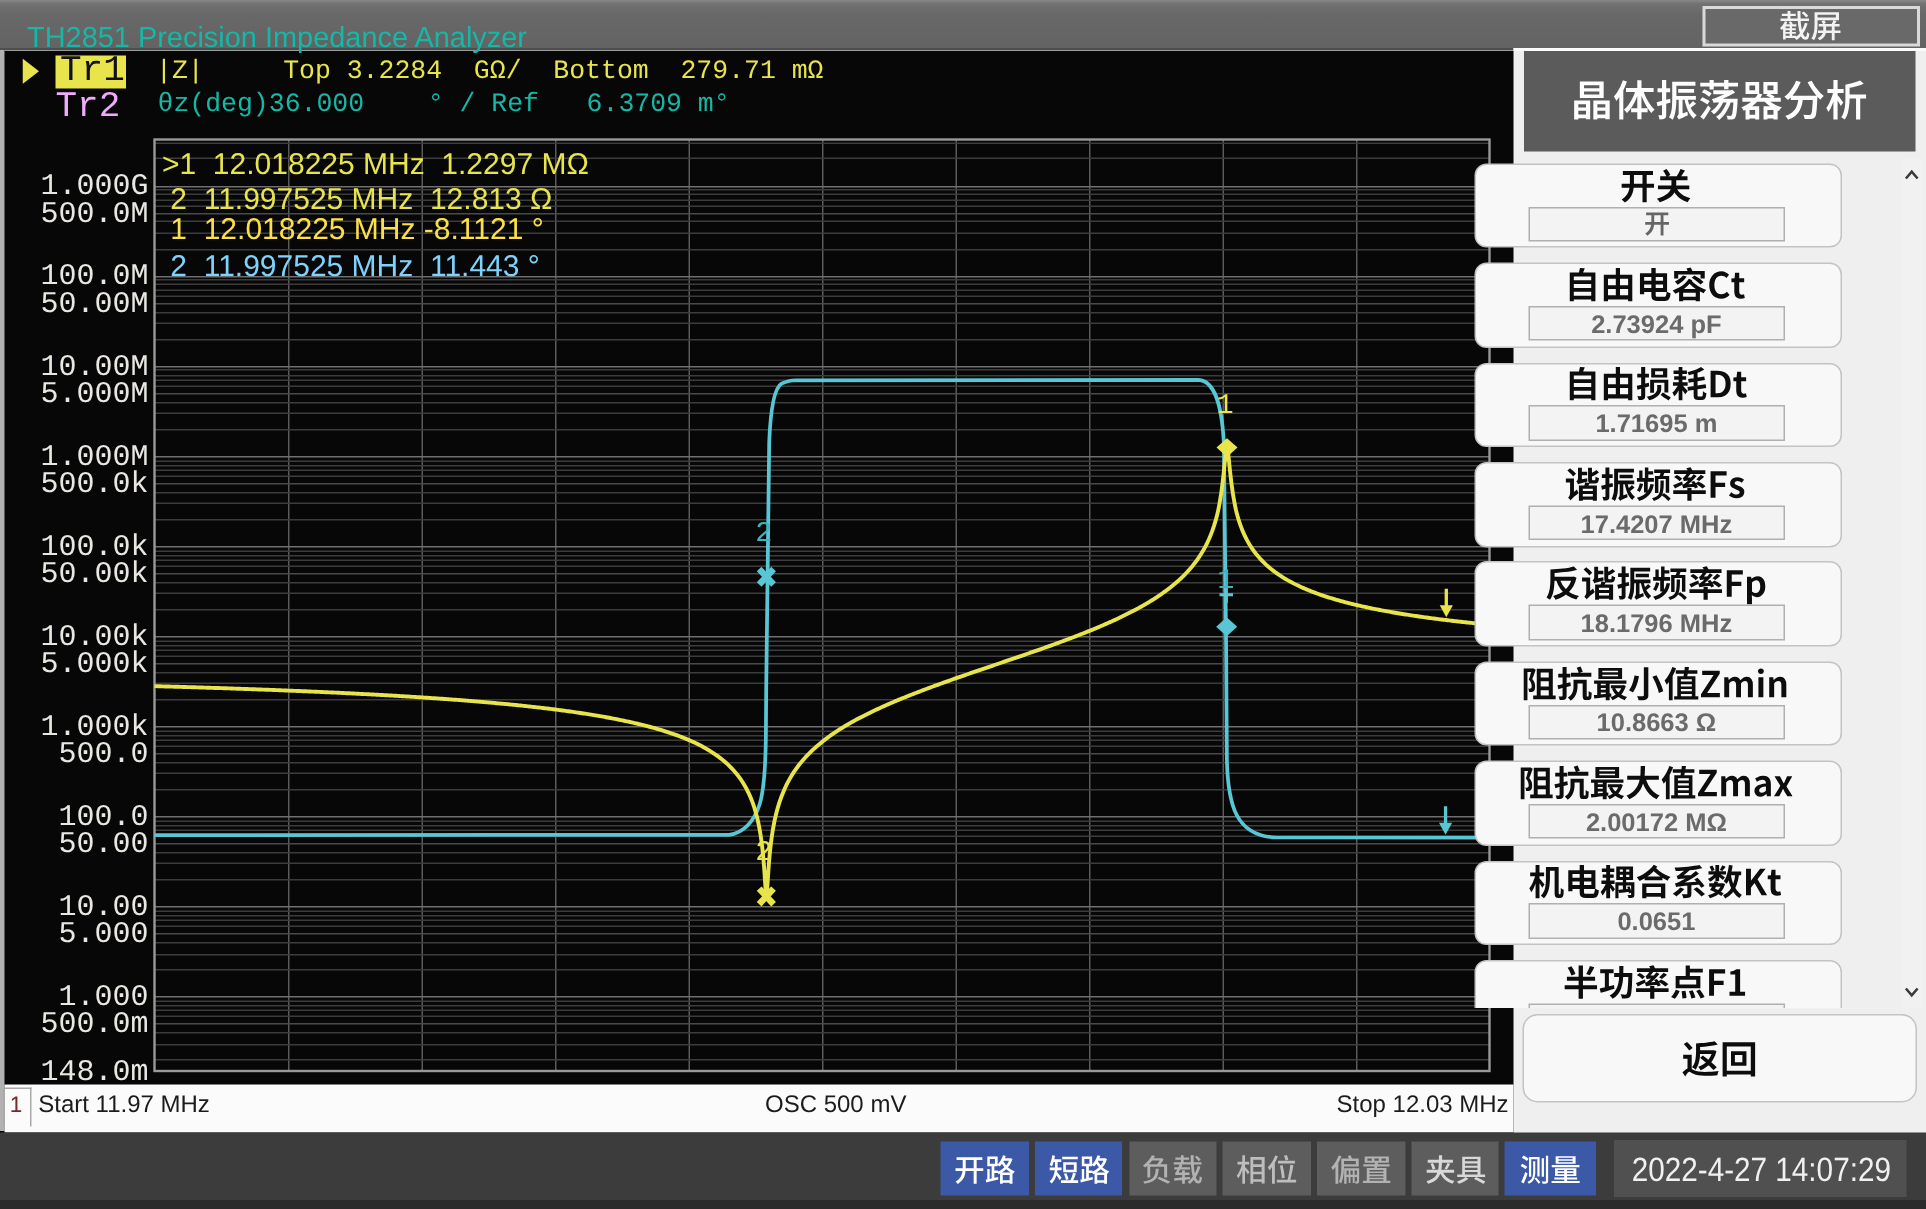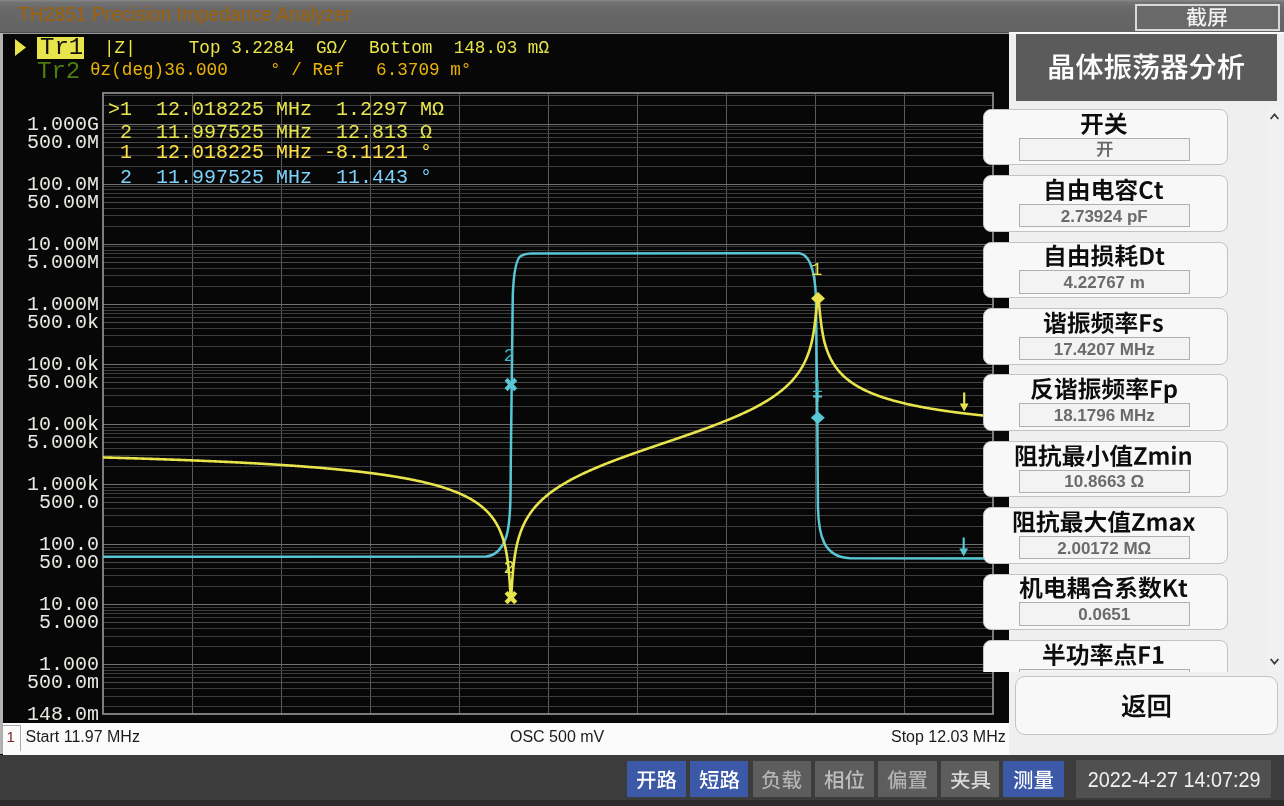--- a/index.html
+++ b/index.html
@@ -1,18 +1,18 @@
 <!DOCTYPE html>
 <html><head><meta charset="utf-8"><style>
 * {margin:0;padding:0;box-sizing:border-box}
 html,body {width:1284px;height:806px;overflow:hidden;background:#000;position:relative;
 font-family:"Liberation Sans",sans-serif}
 #titlebar {position:absolute;left:0;top:0;width:1284px;height:33px;
 background:linear-gradient(#888 0,#727272 8%,#686868 30%,#636363 100%);border-bottom:1px solid #4e4e4e}
-#titletext {position:absolute;left:18px;top:4px;font-size:19.3px;color:#a16207}
+#titletext {position:absolute;left:18px;top:15px;font-size:19.3px;color:#14b8a6}
 #shotbtn {position:absolute;left:1135px;top:4px;width:145px;height:27px;background:#696969;
 border:2px solid #d9d9d9}
 #leftedge {position:absolute;left:0;top:33px;width:2.5px;height:721px;background:#b2b2b2}
 #blackzone {position:absolute;left:2.5px;top:33px;width:1006.5px;height:690px;background:#070707;
 border-top:1px solid #9a9a9a}
 #whitestrip {position:absolute;left:2.5px;top:723px;width:1006.5px;height:31.5px;background:#fbfbfb}
 #sidebar {position:absolute;left:1009px;top:32px;width:275px;height:725px;background:#efefef;
 border-top:2px solid #fbfbfb}
 #sideheader {position:absolute;left:1015.5px;top:33.5px;width:261.5px;height:67px;background:#5b5b5b}
 .sbtn {position:absolute;left:1019px;width:244.5px;height:56.5px;background:#f8f8f8;
@@ -25,21 +25,21 @@
 #clipin {position:absolute;left:-1010px;top:-106px;width:1284px;height:806px}
 #backbtn {position:absolute;left:1015px;top:675.8px;width:262.5px;height:59px;background:#f8f8f8;
 border:1.5px solid #c3c3c3;border-radius:10px}
 #bottombar {position:absolute;left:0;top:754.5px;width:1284px;height:45.5px;background:#3c3c3c}
 #bottomedge {position:absolute;left:0;top:800px;width:1284px;height:6px;background:#2b2b2b}
 .bbtn {position:absolute;top:760.5px;width:58.5px;height:36px}
 #stamp {position:absolute;left:1075.5px;top:760px;width:195.5px;height:37.5px;background:#505050;
 color:#f0f0f0;font-size:22.5px;text-align:center;line-height:39.5px;white-space:nowrap}
 #stamp span {display:inline-block;transform:scaleX(0.88)}
 .mono {font-family:"Liberation Mono",monospace;white-space:pre;position:absolute}
-.mrow {font-family:Liberation Mono, monospace;white-space:pre;position:absolute;left:108px;
+.mrow {font-family:Liberation Sans, sans-serif;white-space:pre;position:absolute;left:108px;
 font-size:20px;line-height:22px}
 .ax {font-family:"Liberation Mono",monospace;font-size:20px;fill:#e9e7e2}
 .mk {font-family:"Liberation Mono",monospace;font-size:19px}
 #chartsvg {position:absolute;left:0;top:0}
 .wtxt {position:absolute;top:727.5px;font-size:16px;color:#1b1b1b}
 </style></head>
 <body>
 <div id="blackzone"></div>
 <div id="leftedge"></div>
 <svg id="chartsvg" width="1284" height="806" viewBox="0 0 1284 806">
@@ -194,26 +194,26 @@
     <line x1="964.2" y1="392.5" x2="964.2" y2="404.5" stroke="#e8e44c" stroke-width="2.2"></line>
     <polygon points="959.8000000000001,403.5 968.6,403.5 964.2,411.5" fill="#e8e44c"></polygon>
     <line x1="963.7" y1="537.5" x2="963.7" y2="549.5" stroke="#58c6d4" stroke-width="2.2"></line>
     <polygon points="959.3000000000001,548.5 968.1,548.5 963.7,556.5" fill="#58c6d4"></polygon>
 </svg>
 <div class="mrow" style="top:99.2px;color:#e8e44c">&gt;1&nbsp;&nbsp;12.018225&nbsp;MHz&nbsp;&nbsp;1.2297&nbsp;MΩ</div>
 <div class="mrow" style="top:121.80000000000001px;color:#e8e44c">&nbsp;2&nbsp;&nbsp;11.997525&nbsp;MHz&nbsp;&nbsp;12.813&nbsp;Ω</div>
 <div class="mrow" style="top:142px;color:#fde047">&nbsp;1&nbsp;&nbsp;12.018225&nbsp;MHz&nbsp;-8.1121&nbsp;°</div>
 <div class="mrow" style="top:167.0px;color:#7dd3fc">&nbsp;2&nbsp;&nbsp;11.997525&nbsp;MHz&nbsp;&nbsp;11.443&nbsp;°</div>
 <div class="mono" style="left:37px;top:37px;width:47px;height:22px;line-height:22px;font-size:24px;background:#e8e44c;color:#111;padding-left:3px">Tr1</div>
-<div class="mono" style="left:37px;top:60.5px;height:22px;line-height:22px;font-size:24px;color:#4d7c0f">Tr2</div>
+<div class="mono" style="left:37px;top:60.5px;height:22px;line-height:22px;font-size:24px;color:#f0abfc">Tr2</div>
 <svg style="position:absolute;left:14.5px;top:38.5px" width="12" height="18" viewBox="0 0 12 18">
 <polygon points="0,0 11,8.5 0,17" fill="#e8e44c"></polygon>
   </svg>
-<div class="mono" style="left:104px;top:37.5px;font-size:17.66px;color:#e8e44c">|Z|     Top 3.2284  GΩ/  Bottom  148.03 mΩ</div>
-<div class="mono" style="left:90px;top:60px;font-size:17.66px;color:#eab308">θz(deg)36.000    ° / Ref   6.3709 m°</div>
+<div class="mono" style="left:104px;top:37.5px;font-size:17.66px;color:#e8e44c">|Z|     Top 3.2284  GΩ/  Bottom  279.71 mΩ</div>
+<div class="mono" style="left:105px;top:60px;font-size:17.66px;color:#14b8a6">θz(deg)36.000    ° / Ref   6.3709 m°</div>
 <div id="whitestrip"></div>
 <div style="position:absolute;left:1.5px;top:724.5px;width:19px;height:26px;border:1px solid #a9a9a9;border-bottom:none"></div>
 <div class="wtxt" style="left:6.5px;top:728px;color:#7a2727;font-size:15px">1</div>
 <div class="wtxt" style="left:25.5px">Start  11.97 MHz</div>
 <div class="wtxt" style="left:510px">OSC 500 mV</div>
 <div class="wtxt" style="left:891px">Stop  12.03 MHz</div>
 <div id="titlebar"></div>
 <div id="titletext">TH2851 Precision Impedance Analyzer</div>
 <div id="shotbtn"></div>
 <svg style="position:absolute;left:1185.5px;top:4.1px;" width="42.0" height="28.4" viewBox="0 -21.0 42.0 28.4">
@@ -238,21 +238,21 @@
       <svg style="position:absolute;left:1079.2px;top:175.0px;" width="120.6" height="32.1" viewBox="0 -23.8 120.6 32.1">
         <path d="M5.3 -11.9H18.4V-9.4H5.3ZM5.3 -6.8H18.4V-4.3H5.3ZM5.3 -1.6H18.4V0.9H5.3ZM3.5 -17.1H20.6V2.0H17.8V-14.5H6.2V2.1H3.5ZM10.3 -20.2 13.5 -19.9Q13.1 -18.7 12.6 -17.6Q12.2 -16.5 11.8 -15.7L9.3 -16.1Q9.5 -16.7 9.7 -17.4Q9.9 -18.2 10.0 -18.9Q10.2 -19.6 10.3 -20.2Z M27.6 -8.7H43.7V-6.1H27.6ZM27.6 -1.9H43.7V0.8H27.6ZM26.2 -15.6H45.2V2.1H42.4V-12.9H29.0V2.1H26.2ZM34.2 -20.2H37.0V-0.5H34.2Z M51.6 -11.6H67.2V-9.2H51.6ZM57.9 -20.1H60.8V-2.6Q60.8 -1.9 60.9 -1.5Q61.0 -1.2 61.3 -1.0Q61.6 -0.9 62.3 -0.9Q62.5 -0.9 62.9 -0.9Q63.3 -0.9 63.8 -0.9Q64.3 -0.9 64.8 -0.9Q65.4 -0.9 65.8 -0.9Q66.2 -0.9 66.4 -0.9Q67.0 -0.9 67.3 -1.2Q67.7 -1.5 67.8 -2.3Q68.0 -3.1 68.1 -4.5Q68.6 -4.1 69.3 -3.8Q70.1 -3.4 70.7 -3.3Q70.6 -1.4 70.1 -0.3Q69.7 0.8 68.9 1.3Q68.1 1.8 66.7 1.8Q66.4 1.8 66.0 1.8Q65.5 1.8 64.9 1.8Q64.3 1.8 63.7 1.8Q63.1 1.8 62.7 1.8Q62.2 1.8 62.0 1.8Q60.4 1.8 59.5 1.4Q58.6 1.0 58.2 0.1Q57.9 -0.9 57.9 -2.7ZM52.0 -16.7H68.4V-4.1H52.0V-6.8H65.7V-14.1H52.0ZM50.3 -16.7H53.1V-2.7H50.3Z M79.0 -15.2 81.5 -14.4Q80.8 -13.3 79.8 -12.3Q78.8 -11.3 77.6 -10.5Q76.5 -9.6 75.4 -9.0Q75.2 -9.2 74.9 -9.6Q74.5 -10.0 74.2 -10.4Q73.8 -10.8 73.6 -11.1Q75.2 -11.8 76.6 -12.9Q78.1 -14.0 79.0 -15.2ZM84.8 -13.7 86.7 -15.2Q87.7 -14.6 88.9 -13.8Q90.0 -13.1 91.0 -12.3Q92.1 -11.5 92.7 -10.8L90.7 -9.1Q90.1 -9.7 89.1 -10.5Q88.2 -11.4 87.0 -12.2Q85.9 -13.0 84.8 -13.7ZM76.4 -6.1H90.3V2.1H87.5V-3.7H79.1V2.1H76.4ZM77.9 -1.0H88.8V1.4H77.9ZM73.1 -18.2H93.5V-13.2H90.7V-15.8H75.8V-13.2H73.1ZM81.3 -19.8 84.1 -20.4Q84.5 -19.8 84.9 -18.9Q85.3 -18.1 85.4 -17.5L82.4 -16.8Q82.3 -17.4 82.0 -18.3Q81.7 -19.1 81.3 -19.8ZM82.9 -13.0 85.2 -12.0Q83.9 -10.0 82.1 -8.3Q80.4 -6.6 78.3 -5.2Q76.1 -3.9 73.8 -3.0Q73.5 -3.5 73.0 -4.1Q72.6 -4.7 72.1 -5.2Q74.3 -5.9 76.4 -7.1Q78.4 -8.2 80.1 -9.7Q81.8 -11.2 82.9 -13.0ZM84.2 -12.1Q86.3 -9.7 88.9 -8.2Q91.4 -6.7 94.5 -5.5Q94.0 -5.1 93.5 -4.5Q93.0 -3.9 92.8 -3.3Q90.7 -4.2 88.8 -5.3Q87.0 -6.4 85.3 -7.8Q83.6 -9.2 82.0 -11.1Z M104.5 0.3Q102.8 0.3 101.4 -0.3Q99.9 -0.8 98.8 -2.0Q97.7 -3.2 97.1 -4.9Q96.5 -6.6 96.5 -8.7Q96.5 -10.9 97.1 -12.6Q97.8 -14.3 98.9 -15.5Q100.0 -16.7 101.5 -17.3Q103.0 -17.9 104.6 -17.9Q106.3 -17.9 107.6 -17.2Q108.9 -16.6 109.7 -15.7L108.0 -13.5Q107.3 -14.2 106.5 -14.6Q105.7 -15.0 104.7 -15.0Q103.3 -15.0 102.2 -14.3Q101.1 -13.6 100.5 -12.2Q99.9 -10.8 99.9 -8.8Q99.9 -6.9 100.5 -5.5Q101.1 -4.1 102.1 -3.3Q103.2 -2.6 104.6 -2.6Q105.8 -2.6 106.7 -3.1Q107.6 -3.6 108.3 -4.3L110.1 -2.2Q109.0 -1.0 107.6 -0.3Q106.2 0.3 104.5 0.3Z M117.5 0.3Q115.9 0.3 115.0 -0.3Q114.0 -0.9 113.6 -2.0Q113.2 -3.1 113.2 -4.6V-10.7H111.3V-13.1L113.4 -13.3L113.7 -16.9H116.5V-13.3H119.8V-10.7H116.5V-4.6Q116.5 -3.4 116.9 -2.9Q117.4 -2.3 118.3 -2.3Q118.7 -2.3 119.0 -2.4Q119.4 -2.5 119.7 -2.6L120.2 -0.2Q119.7 0.0 119.0 0.2Q118.3 0.3 117.5 0.3Z" fill="#0d0d0d"></path>
       </svg>
       <div class="vbox" style="top:204.0px"></div>
       <div class="vtxt" style="top:206.7px">2.73924 pF</div>
       <div class="sbtn" style="top:241.6px"></div>
       <svg style="position:absolute;left:1078.5px;top:241.4px;" width="122.0" height="32.1" viewBox="0 -23.8 122.0 32.1">
         <path d="M5.3 -11.9H18.4V-9.4H5.3ZM5.3 -6.8H18.4V-4.3H5.3ZM5.3 -1.6H18.4V0.9H5.3ZM3.5 -17.1H20.6V2.0H17.8V-14.5H6.2V2.1H3.5ZM10.3 -20.2 13.5 -19.9Q13.1 -18.7 12.6 -17.6Q12.2 -16.5 11.8 -15.7L9.3 -16.1Q9.5 -16.7 9.7 -17.4Q9.9 -18.2 10.0 -18.9Q10.2 -19.6 10.3 -20.2Z M27.6 -8.7H43.7V-6.1H27.6ZM27.6 -1.9H43.7V0.8H27.6ZM26.2 -15.6H45.2V2.1H42.4V-12.9H29.0V2.1H26.2ZM34.2 -20.2H37.0V-0.5H34.2Z M48.2 -7.6Q49.2 -7.8 50.5 -8.1Q51.8 -8.5 53.3 -8.9Q54.7 -9.3 56.2 -9.7L56.5 -7.3Q54.5 -6.6 52.4 -6.0Q50.3 -5.4 48.6 -4.9ZM48.5 -15.6H56.3V-13.1H48.5ZM51.1 -20.2H53.8V-1.2Q53.8 -0.1 53.6 0.5Q53.4 1.1 52.8 1.4Q52.2 1.7 51.4 1.8Q50.6 1.9 49.3 1.9Q49.3 1.4 49.1 0.6Q48.8 -0.2 48.6 -0.8Q49.2 -0.8 49.9 -0.7Q50.5 -0.7 50.7 -0.7Q50.9 -0.7 51.0 -0.8Q51.1 -0.9 51.1 -1.2ZM60.4 -17.3V-15.0H65.7V-17.3ZM57.8 -19.3H68.5V-13.1H57.8ZM61.8 -8.2H64.5V-5.7Q64.5 -4.8 64.2 -3.7Q63.9 -2.7 63.0 -1.6Q62.2 -0.6 60.6 0.3Q59.0 1.3 56.5 2.0Q56.2 1.5 55.7 0.8Q55.3 0.2 54.8 -0.3Q57.2 -0.8 58.6 -1.5Q60.0 -2.2 60.7 -3.0Q61.4 -3.7 61.6 -4.4Q61.8 -5.2 61.8 -5.8ZM64.0 -1.4 65.6 -3.2Q66.4 -2.7 67.4 -2.0Q68.4 -1.4 69.3 -0.8Q70.3 -0.2 70.9 0.3L69.2 2.2Q68.6 1.7 67.7 1.1Q66.8 0.5 65.8 -0.2Q64.8 -0.9 64.0 -1.4ZM57.1 -11.7H69.2V-3.1H66.6V-9.6H59.7V-3.0H57.1Z M72.7 -17.8H81.6V-15.5H72.7ZM82.4 -12.1 93.2 -13.8 93.6 -11.4 82.8 -9.7ZM82.0 -6.8 94.1 -8.6 94.5 -6.2 82.3 -4.3ZM91.0 -20.2 93.2 -18.4Q91.8 -17.5 90.1 -16.8Q88.3 -16.1 86.5 -15.6Q84.6 -15.0 82.9 -14.6Q82.8 -15.0 82.5 -15.6Q82.2 -16.2 82.0 -16.6Q83.6 -17.0 85.3 -17.6Q87.0 -18.2 88.5 -18.8Q89.9 -19.5 91.0 -20.2ZM86.1 -16.4H88.7V-1.8Q88.7 -1.0 88.8 -0.7Q89.0 -0.5 89.5 -0.5Q89.6 -0.5 89.9 -0.5Q90.1 -0.5 90.5 -0.5Q90.8 -0.5 91.1 -0.5Q91.3 -0.5 91.5 -0.5Q91.8 -0.5 92.0 -0.8Q92.1 -1.1 92.2 -1.8Q92.3 -2.5 92.3 -3.9Q92.8 -3.5 93.4 -3.2Q94.1 -2.9 94.6 -2.8Q94.5 -1.1 94.2 -0.1Q93.9 0.9 93.3 1.3Q92.7 1.8 91.7 1.8Q91.5 1.8 91.1 1.8Q90.8 1.8 90.4 1.8Q89.9 1.8 89.6 1.8Q89.2 1.8 89.1 1.8Q87.9 1.8 87.2 1.5Q86.6 1.1 86.3 0.4Q86.1 -0.4 86.1 -1.8ZM72.3 -9.9H82.1V-7.6H72.3ZM73.1 -13.9H81.1V-11.6H73.1ZM76.1 -20.2H78.6V2.1H76.1ZM76.2 -9.0 77.9 -8.2Q77.4 -6.9 76.6 -5.4Q75.9 -4.0 75.0 -2.7Q74.1 -1.4 73.1 -0.6Q73.0 -1.1 72.6 -1.8Q72.2 -2.6 71.9 -3.1Q72.8 -3.8 73.6 -4.8Q74.4 -5.8 75.1 -6.9Q75.8 -8.0 76.2 -9.0ZM78.4 -8.2Q78.7 -8.0 79.2 -7.4Q79.7 -6.8 80.3 -6.1Q80.9 -5.5 81.4 -4.9Q81.9 -4.3 82.2 -4.1L80.5 -2.0Q80.2 -2.5 79.7 -3.2Q79.3 -3.8 78.7 -4.5Q78.2 -5.3 77.7 -5.9Q77.2 -6.5 76.9 -7.0Z M97.4 0.0V-17.6H102.2Q104.9 -17.6 106.8 -16.6Q108.7 -15.7 109.8 -13.8Q110.8 -11.8 110.8 -8.9Q110.8 -5.9 109.8 -4.0Q108.7 -2.0 106.9 -1.0Q105.0 0.0 102.3 0.0ZM100.7 -2.7H101.9Q103.7 -2.7 104.9 -3.3Q106.1 -4.0 106.7 -5.4Q107.4 -6.7 107.4 -8.9Q107.4 -11.0 106.7 -12.4Q106.1 -13.7 104.9 -14.3Q103.7 -14.9 101.9 -14.9H100.7Z M118.8 0.3Q117.2 0.3 116.3 -0.3Q115.3 -0.9 114.9 -2.0Q114.5 -3.1 114.5 -4.6V-10.7H112.6V-13.1L114.7 -13.3L115.1 -16.9H117.8V-13.3H121.1V-10.7H117.8V-4.6Q117.8 -3.4 118.3 -2.9Q118.7 -2.3 119.6 -2.3Q120.0 -2.3 120.4 -2.4Q120.7 -2.5 121.0 -2.6L121.5 -0.2Q121.0 0.0 120.3 0.2Q119.6 0.3 118.8 0.3Z" fill="#0d0d0d"></path>
       </svg>
       <div class="vbox" style="top:270.4px"></div>
-      <div class="vtxt" style="top:273.1px">4.22767 m</div>
+      <div class="vtxt" style="top:273.1px">1.71695 m</div>
       <div class="sbtn" style="top:308.0px"></div>
       <svg style="position:absolute;left:1079.2px;top:307.8px;" width="120.7" height="32.1" viewBox="0 -23.8 120.7 32.1">
         <path d="M10.7 -17.3H15.1V-15.0H10.7ZM15.7 -19.9H18.3V-12.5Q18.3 -12.0 18.4 -11.9Q18.5 -11.7 18.8 -11.7Q18.9 -11.7 19.1 -11.7Q19.2 -11.7 19.4 -11.7Q19.7 -11.7 19.8 -11.7Q20.0 -11.7 20.1 -11.7Q20.4 -11.7 20.5 -11.9Q20.6 -12.1 20.6 -12.6Q20.7 -13.1 20.7 -14.1Q21.1 -13.8 21.8 -13.5Q22.4 -13.2 23.0 -13.1Q22.9 -11.7 22.6 -10.9Q22.3 -10.1 21.8 -9.8Q21.2 -9.5 20.4 -9.5Q20.2 -9.5 20.0 -9.5Q19.7 -9.5 19.4 -9.5Q19.0 -9.5 18.8 -9.5Q18.5 -9.5 18.3 -9.5Q17.2 -9.5 16.7 -9.7Q16.1 -10.0 15.9 -10.7Q15.7 -11.4 15.7 -12.5ZM21.3 -18.5 23.0 -16.8Q22.2 -16.2 21.3 -15.7Q20.4 -15.2 19.5 -14.7Q18.6 -14.3 17.9 -13.9L16.4 -15.5Q17.2 -15.9 18.1 -16.4Q19.0 -16.9 19.8 -17.4Q20.7 -18.0 21.3 -18.5ZM13.8 -10.3 16.8 -9.7Q16.3 -8.8 15.8 -7.9Q15.3 -7.1 14.9 -6.5L12.8 -7.1Q13.1 -7.8 13.4 -8.7Q13.7 -9.6 13.8 -10.3ZM9.6 -8.1H21.6V2.0H18.9V-6.0H12.2V2.1H9.6ZM10.8 -4.4H20.6V-2.4H10.8ZM10.8 -0.8H20.6V1.3H10.8ZM9.0 -8.9 8.8 -11.1 9.8 -11.9 15.1 -13.0Q15.1 -12.5 15.2 -11.8Q15.3 -11.2 15.3 -10.8Q13.5 -10.3 12.3 -10.0Q11.1 -9.7 10.5 -9.5Q9.8 -9.3 9.5 -9.2Q9.2 -9.0 9.0 -8.9ZM1.9 -18.1 3.7 -19.7Q4.4 -19.1 5.1 -18.5Q5.9 -17.8 6.6 -17.1Q7.2 -16.5 7.7 -15.9L5.7 -14.1Q5.3 -14.7 4.7 -15.4Q4.0 -16.1 3.3 -16.8Q2.6 -17.5 1.9 -18.1ZM3.9 1.8 3.2 -0.8 3.7 -1.7 8.3 -5.5Q8.4 -5.2 8.6 -4.7Q8.8 -4.3 9.0 -3.8Q9.2 -3.4 9.4 -3.2Q7.8 -1.8 6.7 -0.9Q5.7 -0.0 5.2 0.5Q4.6 1.0 4.3 1.3Q4.0 1.6 3.9 1.8ZM0.9 -12.8H5.2V-10.2H0.9ZM9.0 -8.9Q8.9 -9.2 8.7 -9.6Q8.5 -10.0 8.3 -10.4Q8.0 -10.8 7.8 -11.0Q8.2 -11.2 8.6 -11.7Q9.0 -12.2 9.0 -13.0V-20.0H11.6V-11.3Q11.6 -11.3 11.4 -11.1Q11.1 -11.0 10.7 -10.7Q10.3 -10.4 9.9 -10.1Q9.5 -9.8 9.2 -9.5Q9.0 -9.2 9.0 -8.9ZM3.9 1.8Q3.7 1.5 3.5 1.1Q3.2 0.8 2.9 0.5Q2.6 0.1 2.4 -0.0Q2.8 -0.4 3.2 -1.1Q3.7 -1.9 3.7 -2.9V-12.8H6.3V-1.5Q6.3 -1.5 6.1 -1.2Q5.8 -1.0 5.5 -0.6Q5.1 -0.2 4.7 0.2Q4.4 0.6 4.1 1.0Q3.9 1.5 3.9 1.8Z M34.6 -19.3H46.3V-16.8H34.6ZM35.3 -11.4H46.5V-9.0H35.3ZM36.7 -15.3H45.5V-13.0H36.7ZM33.1 -19.3H35.7V-9.2Q35.7 -7.8 35.6 -6.3Q35.6 -4.8 35.4 -3.2Q35.1 -1.7 34.7 -0.3Q34.3 1.1 33.6 2.2Q33.4 2.0 33.0 1.7Q32.5 1.4 32.1 1.2Q31.7 0.9 31.4 0.8Q32.0 -0.2 32.3 -1.5Q32.7 -2.7 32.9 -4.0Q33.0 -5.3 33.1 -6.6Q33.1 -8.0 33.1 -9.2ZM41.9 -10.0Q42.3 -8.0 43.0 -6.2Q43.7 -4.4 44.7 -2.9Q45.7 -1.4 47.0 -0.5Q46.7 -0.3 46.4 0.1Q46.0 0.4 45.7 0.8Q45.4 1.2 45.2 1.6Q43.8 0.4 42.8 -1.3Q41.8 -3.0 41.2 -5.1Q40.5 -7.3 40.0 -9.6ZM44.9 -8.4 46.7 -6.8Q45.8 -6.0 44.9 -5.3Q44.0 -4.6 43.2 -4.1L41.9 -5.5Q42.3 -5.9 42.9 -6.4Q43.5 -6.9 44.0 -7.4Q44.6 -8.0 44.9 -8.4ZM37.1 2.1 36.7 -0.1 37.6 -1.0 41.8 -2.5Q41.8 -2.0 41.9 -1.3Q42.0 -0.7 42.1 -0.3Q40.6 0.3 39.7 0.7Q38.8 1.1 38.3 1.4Q37.8 1.6 37.5 1.8Q37.2 2.0 37.1 2.1ZM37.1 2.1Q37.0 1.9 36.7 1.5Q36.5 1.2 36.2 0.8Q36.0 0.5 35.8 0.3Q36.1 0.0 36.5 -0.6Q36.8 -1.2 36.8 -2.1V-9.7H39.2V-0.6Q39.2 -0.6 38.9 -0.3Q38.6 -0.0 38.2 0.4Q37.7 0.9 37.4 1.3Q37.1 1.8 37.1 2.1ZM24.4 -7.9Q25.9 -8.2 27.9 -8.8Q30.0 -9.3 32.0 -9.8L32.4 -7.4Q30.5 -6.9 28.5 -6.3Q26.6 -5.8 25.0 -5.3ZM24.9 -15.6H32.1V-13.1H24.9ZM27.3 -20.2H29.9V-0.9Q29.9 0.0 29.8 0.6Q29.6 1.1 29.0 1.4Q28.5 1.7 27.8 1.8Q27.0 1.9 26.0 1.9Q25.9 1.4 25.7 0.7Q25.5 -0.0 25.3 -0.6Q25.8 -0.5 26.3 -0.5Q26.8 -0.5 27.0 -0.5Q27.2 -0.5 27.3 -0.6Q27.3 -0.7 27.3 -0.9Z M59.8 -18.8H70.4V-16.5H59.8ZM64.3 -17.4 66.7 -16.8Q66.3 -15.8 66.0 -14.9Q65.6 -14.0 65.3 -13.3L63.1 -13.8Q63.4 -14.6 63.8 -15.6Q64.1 -16.6 64.3 -17.4ZM60.3 -14.4H69.8V-3.3H67.5V-12.4H62.6V-3.2H60.3ZM64.0 -11.4H66.2Q66.2 -8.8 66.1 -6.9Q65.9 -4.9 65.6 -3.4Q65.3 -1.9 64.6 -0.9Q63.8 0.2 62.6 0.9Q61.4 1.7 59.5 2.2Q59.4 1.8 59.0 1.2Q58.6 0.6 58.3 0.3Q60.0 -0.1 61.0 -0.7Q62.1 -1.3 62.7 -2.2Q63.3 -3.1 63.6 -4.3Q63.8 -5.6 63.9 -7.3Q64.0 -9.1 64.0 -11.4ZM64.8 -1.7 66.3 -3.2Q67.0 -2.6 67.9 -2.0Q68.7 -1.3 69.5 -0.7Q70.3 -0.0 70.8 0.5L69.3 2.2Q68.8 1.6 68.0 1.0Q67.3 0.3 66.4 -0.4Q65.6 -1.1 64.8 -1.7ZM54.6 -17.6H59.1V-15.4H54.6ZM48.3 -13.1H59.6V-10.7H48.3ZM53.6 -20.2H55.9V-11.7H53.6ZM49.8 -18.1H52.0V-11.7H49.8ZM57.3 -9.2 59.6 -8.8Q59.0 -5.8 57.8 -3.7Q56.5 -1.6 54.5 -0.2Q52.6 1.2 49.7 2.2Q49.5 1.7 49.1 1.1Q48.7 0.5 48.3 0.1Q50.9 -0.6 52.7 -1.8Q54.5 -3.0 55.6 -4.8Q56.8 -6.7 57.3 -9.2ZM50.2 -9.6 52.4 -9.1Q52.1 -7.6 51.4 -6.1Q50.8 -4.7 50.1 -3.7Q49.9 -3.9 49.6 -4.1Q49.2 -4.4 48.8 -4.6Q48.5 -4.8 48.2 -4.9Q48.9 -5.8 49.4 -7.0Q49.9 -8.3 50.2 -9.6ZM53.0 -11.3H55.5V-3.5H53.0Z M81.9 -6.5H84.7V2.1H81.9ZM72.5 -4.9H94.2V-2.4H72.5ZM73.1 -18.3H93.9V-15.8H73.1ZM90.9 -15.3 93.1 -14.0Q92.3 -13.2 91.4 -12.4Q90.5 -11.6 89.8 -11.1L87.8 -12.3Q88.3 -12.7 88.8 -13.2Q89.4 -13.7 90.0 -14.3Q90.5 -14.8 90.9 -15.3ZM84.5 -10.4 86.4 -11.2Q87.0 -10.5 87.5 -9.7Q88.0 -9.0 88.4 -8.2Q88.8 -7.5 89.0 -6.9L86.9 -6.1Q86.7 -6.7 86.3 -7.4Q85.9 -8.2 85.5 -9.0Q85.0 -9.8 84.5 -10.4ZM72.4 -8.4Q73.5 -8.8 75.1 -9.5Q76.7 -10.1 78.4 -10.8L78.9 -8.8Q77.6 -8.1 76.2 -7.5Q74.9 -6.8 73.7 -6.2ZM73.1 -13.8 74.9 -15.2Q75.5 -14.9 76.2 -14.4Q76.9 -14.0 77.5 -13.5Q78.1 -13.0 78.5 -12.6L76.6 -11.0Q76.3 -11.4 75.7 -11.9Q75.1 -12.4 74.4 -12.9Q73.7 -13.4 73.1 -13.8ZM87.3 -9.4 89.2 -10.8Q90.0 -10.4 90.9 -9.9Q91.8 -9.3 92.6 -8.8Q93.4 -8.2 94.0 -7.7L92.0 -6.1Q91.5 -6.6 90.7 -7.2Q89.9 -7.7 89.0 -8.3Q88.1 -8.9 87.3 -9.4ZM79.6 -11.1Q79.5 -11.3 79.4 -11.7Q79.3 -12.1 79.1 -12.5Q79.0 -12.9 78.8 -13.2Q79.1 -13.3 79.4 -13.5Q79.7 -13.7 79.9 -14.0Q80.1 -14.2 80.6 -14.8Q81.0 -15.3 81.4 -16.0Q81.9 -16.8 82.3 -17.6L84.5 -16.7Q83.8 -15.5 82.8 -14.3Q81.8 -13.1 80.9 -12.3V-12.2Q80.9 -12.2 80.7 -12.1Q80.5 -12.0 80.2 -11.8Q80.0 -11.6 79.8 -11.4Q79.6 -11.2 79.6 -11.1ZM79.6 -11.1 79.6 -12.8 80.7 -13.5 85.1 -13.7Q85.0 -13.2 84.9 -12.6Q84.8 -12.0 84.7 -11.6Q83.3 -11.5 82.3 -11.5Q81.4 -11.4 80.9 -11.3Q80.3 -11.3 80.0 -11.2Q79.8 -11.1 79.6 -11.1ZM79.1 -6.3Q79.1 -6.5 78.9 -6.9Q78.8 -7.3 78.7 -7.8Q78.5 -8.2 78.4 -8.5Q78.9 -8.6 79.3 -8.9Q79.8 -9.2 80.4 -9.7Q80.8 -10.0 81.4 -10.5Q82.1 -11.1 82.9 -11.9Q83.7 -12.7 84.5 -13.7Q85.3 -14.6 86.1 -15.6L88.1 -14.4Q86.4 -12.4 84.5 -10.6Q82.5 -8.8 80.5 -7.4V-7.4Q80.5 -7.4 80.3 -7.3Q80.1 -7.2 79.8 -7.0Q79.6 -6.8 79.3 -6.7Q79.1 -6.5 79.1 -6.3ZM79.1 -6.3 79.1 -8.1 80.2 -8.8 87.4 -9.3Q87.3 -8.9 87.3 -8.3Q87.2 -7.7 87.2 -7.3Q84.8 -7.1 83.3 -7.0Q81.8 -6.8 81.0 -6.7Q80.1 -6.6 79.7 -6.5Q79.4 -6.4 79.1 -6.3ZM81.2 -19.7 84.0 -20.3Q84.4 -19.8 84.8 -19.0Q85.3 -18.3 85.5 -17.8L82.7 -17.0Q82.5 -17.5 82.1 -18.3Q81.6 -19.1 81.2 -19.7Z M97.4 0.0V-17.6H108.1V-14.8H100.7V-10.0H107.1V-7.2H100.7V0.0Z M114.7 0.3Q113.3 0.3 112.0 -0.2Q110.6 -0.7 109.6 -1.5L111.2 -3.6Q112.0 -2.9 112.9 -2.5Q113.8 -2.1 114.8 -2.1Q115.8 -2.1 116.3 -2.6Q116.8 -3.0 116.8 -3.7Q116.8 -4.2 116.4 -4.5Q116.0 -4.9 115.3 -5.2Q114.7 -5.4 114.0 -5.7Q113.1 -6.1 112.3 -6.5Q111.5 -7.0 110.9 -7.7Q110.4 -8.5 110.4 -9.6Q110.4 -10.8 111.0 -11.7Q111.6 -12.6 112.7 -13.1Q113.8 -13.6 115.3 -13.6Q116.7 -13.6 117.8 -13.1Q118.9 -12.6 119.7 -12.0L118.2 -10.0Q117.5 -10.5 116.8 -10.8Q116.1 -11.1 115.4 -11.1Q114.4 -11.1 113.9 -10.7Q113.5 -10.3 113.5 -9.7Q113.5 -9.2 113.9 -8.9Q114.2 -8.6 114.8 -8.4Q115.5 -8.1 116.2 -7.8Q116.8 -7.6 117.5 -7.3Q118.2 -7.0 118.7 -6.5Q119.2 -6.0 119.6 -5.4Q119.9 -4.8 119.9 -3.8Q119.9 -2.7 119.3 -1.7Q118.7 -0.8 117.5 -0.2Q116.4 0.3 114.7 0.3Z" fill="#0d0d0d"></path>
       </svg>
       <div class="vbox" style="top:336.8px"></div>
       <div class="vtxt" style="top:339.5px">17.4207 MHz</div>
       <div class="sbtn" style="top:374.4px"></div>
       <svg style="position:absolute;left:1065.5px;top:374.2px;" width="148.1" height="32.1" viewBox="0 -23.8 148.1 32.1">
         <path d="M5.4 -13.3H18.8V-10.6H5.4ZM3.6 -18.2H6.4V-11.8Q6.4 -10.3 6.2 -8.5Q6.1 -6.6 5.8 -4.7Q5.5 -2.8 4.9 -1.1Q4.3 0.7 3.3 2.1Q3.1 1.9 2.7 1.6Q2.2 1.3 1.8 1.0Q1.3 0.7 1.0 0.5Q1.9 -0.8 2.4 -2.3Q2.9 -3.9 3.2 -5.6Q3.4 -7.2 3.5 -8.8Q3.6 -10.4 3.6 -11.8ZM18.1 -13.3H18.7L19.2 -13.4L21.0 -12.6Q20.3 -9.5 19.0 -7.2Q17.6 -4.8 15.8 -3.0Q14.0 -1.3 11.7 -0.0Q9.5 1.2 6.9 2.0Q6.7 1.6 6.5 1.1Q6.2 0.7 5.9 0.2Q5.6 -0.2 5.4 -0.5Q7.7 -1.1 9.8 -2.1Q11.8 -3.2 13.5 -4.7Q15.2 -6.2 16.4 -8.3Q17.5 -10.3 18.1 -12.8ZM9.8 -11.7Q11.3 -7.4 14.4 -4.5Q17.5 -1.6 22.7 -0.5Q22.4 -0.3 22.0 0.2Q21.7 0.6 21.4 1.0Q21.1 1.5 20.9 1.9Q17.4 0.9 14.8 -0.8Q12.1 -2.6 10.3 -5.1Q8.6 -7.7 7.4 -11.0ZM19.2 -20.1 21.4 -17.9Q19.6 -17.4 17.6 -17.0Q15.5 -16.6 13.2 -16.4Q11.0 -16.1 8.7 -16.0Q6.4 -15.8 4.3 -15.8Q4.2 -16.2 4.1 -16.6Q4.0 -17.0 3.9 -17.5Q3.7 -17.9 3.6 -18.2Q5.7 -18.3 7.9 -18.4Q10.0 -18.6 12.1 -18.8Q14.2 -19.0 16.0 -19.3Q17.8 -19.7 19.2 -20.1Z M34.5 -17.3H38.9V-15.0H34.5ZM39.5 -19.9H42.1V-12.5Q42.1 -12.0 42.2 -11.9Q42.3 -11.7 42.6 -11.7Q42.7 -11.7 42.9 -11.7Q43.0 -11.7 43.2 -11.7Q43.5 -11.7 43.6 -11.7Q43.8 -11.7 43.9 -11.7Q44.2 -11.7 44.3 -11.9Q44.4 -12.1 44.4 -12.6Q44.5 -13.1 44.5 -14.1Q44.9 -13.8 45.6 -13.5Q46.2 -13.2 46.8 -13.1Q46.7 -11.7 46.4 -10.9Q46.1 -10.1 45.6 -9.8Q45.0 -9.5 44.2 -9.5Q44.0 -9.5 43.8 -9.5Q43.5 -9.5 43.2 -9.5Q42.8 -9.5 42.6 -9.5Q42.3 -9.5 42.1 -9.5Q41.0 -9.5 40.5 -9.7Q39.9 -10.0 39.7 -10.7Q39.5 -11.4 39.5 -12.5ZM45.1 -18.5 46.8 -16.8Q46.0 -16.2 45.1 -15.7Q44.2 -15.2 43.3 -14.7Q42.4 -14.3 41.7 -13.9L40.2 -15.5Q41.0 -15.9 41.9 -16.4Q42.8 -16.9 43.6 -17.4Q44.5 -18.0 45.1 -18.5ZM37.6 -10.3 40.6 -9.7Q40.1 -8.8 39.6 -7.9Q39.1 -7.1 38.7 -6.5L36.6 -7.1Q36.9 -7.8 37.2 -8.7Q37.5 -9.6 37.6 -10.3ZM33.4 -8.1H45.4V2.0H42.7V-6.0H36.0V2.1H33.4ZM34.6 -4.4H44.4V-2.4H34.6ZM34.6 -0.8H44.4V1.3H34.6ZM32.8 -8.9 32.6 -11.1 33.6 -11.9 38.9 -13.0Q38.9 -12.5 39.0 -11.8Q39.1 -11.2 39.1 -10.8Q37.3 -10.3 36.1 -10.0Q34.9 -9.7 34.3 -9.5Q33.6 -9.3 33.3 -9.2Q33.0 -9.0 32.8 -8.9ZM25.7 -18.1 27.5 -19.7Q28.2 -19.1 28.9 -18.5Q29.7 -17.8 30.4 -17.1Q31.0 -16.5 31.5 -15.9L29.5 -14.1Q29.1 -14.7 28.5 -15.4Q27.8 -16.1 27.1 -16.8Q26.4 -17.5 25.7 -18.1ZM27.7 1.8 27.0 -0.8 27.5 -1.7 32.1 -5.5Q32.2 -5.2 32.4 -4.7Q32.6 -4.3 32.8 -3.8Q33.0 -3.4 33.2 -3.2Q31.6 -1.8 30.5 -0.9Q29.5 -0.0 29.0 0.5Q28.4 1.0 28.1 1.3Q27.8 1.6 27.7 1.8ZM24.7 -12.8H29.0V-10.2H24.7ZM32.8 -8.9Q32.7 -9.2 32.5 -9.6Q32.3 -10.0 32.1 -10.4Q31.8 -10.8 31.6 -11.0Q32.0 -11.2 32.4 -11.7Q32.8 -12.2 32.8 -13.0V-20.0H35.4V-11.3Q35.4 -11.3 35.2 -11.1Q34.9 -11.0 34.5 -10.7Q34.1 -10.4 33.7 -10.1Q33.3 -9.8 33.0 -9.5Q32.8 -9.2 32.8 -8.9ZM27.7 1.8Q27.5 1.5 27.3 1.1Q27.0 0.8 26.7 0.5Q26.4 0.1 26.2 -0.0Q26.6 -0.4 27.0 -1.1Q27.5 -1.9 27.5 -2.9V-12.8H30.1V-1.5Q30.1 -1.5 29.9 -1.2Q29.6 -1.0 29.3 -0.6Q28.9 -0.2 28.5 0.2Q28.2 0.6 27.9 1.0Q27.7 1.5 27.7 1.8Z M58.4 -19.3H70.1V-16.8H58.4ZM59.1 -11.4H70.3V-9.0H59.1ZM60.5 -15.3H69.3V-13.0H60.5ZM56.9 -19.3H59.5V-9.2Q59.5 -7.8 59.4 -6.3Q59.4 -4.8 59.2 -3.2Q58.9 -1.7 58.5 -0.3Q58.1 1.1 57.4 2.2Q57.2 2.0 56.8 1.7Q56.3 1.4 55.9 1.2Q55.5 0.9 55.2 0.8Q55.8 -0.2 56.1 -1.5Q56.5 -2.7 56.7 -4.0Q56.8 -5.3 56.9 -6.6Q56.9 -8.0 56.9 -9.2ZM65.7 -10.0Q66.1 -8.0 66.8 -6.2Q67.5 -4.4 68.5 -2.9Q69.5 -1.4 70.8 -0.5Q70.5 -0.3 70.2 0.1Q69.8 0.4 69.5 0.8Q69.2 1.2 69.0 1.6Q67.6 0.4 66.6 -1.3Q65.6 -3.0 65.0 -5.1Q64.3 -7.3 63.8 -9.6ZM68.7 -8.4 70.5 -6.8Q69.6 -6.0 68.7 -5.3Q67.8 -4.6 67.0 -4.1L65.7 -5.5Q66.1 -5.9 66.7 -6.4Q67.3 -6.9 67.8 -7.4Q68.4 -8.0 68.7 -8.4ZM60.9 2.1 60.5 -0.1 61.4 -1.0 65.6 -2.5Q65.6 -2.0 65.7 -1.3Q65.8 -0.7 65.9 -0.3Q64.4 0.3 63.5 0.7Q62.6 1.1 62.1 1.4Q61.6 1.6 61.3 1.8Q61.0 2.0 60.9 2.1ZM60.9 2.1Q60.8 1.9 60.5 1.5Q60.3 1.2 60.0 0.8Q59.8 0.5 59.6 0.3Q59.9 0.0 60.3 -0.6Q60.6 -1.2 60.6 -2.1V-9.7H63.0V-0.6Q63.0 -0.6 62.7 -0.3Q62.4 -0.0 62.0 0.4Q61.5 0.9 61.2 1.3Q60.9 1.8 60.9 2.1ZM48.2 -7.9Q49.7 -8.2 51.7 -8.8Q53.8 -9.3 55.8 -9.8L56.2 -7.4Q54.3 -6.9 52.3 -6.3Q50.4 -5.8 48.8 -5.3ZM48.7 -15.6H55.9V-13.1H48.7ZM51.1 -20.2H53.7V-0.9Q53.7 0.0 53.6 0.6Q53.4 1.1 52.8 1.4Q52.3 1.7 51.6 1.8Q50.8 1.9 49.8 1.9Q49.7 1.4 49.5 0.7Q49.3 -0.0 49.1 -0.6Q49.6 -0.5 50.1 -0.5Q50.6 -0.5 50.8 -0.5Q51.0 -0.5 51.1 -0.6Q51.1 -0.7 51.1 -0.9Z M83.6 -18.8H94.2V-16.5H83.6ZM88.1 -17.4 90.5 -16.8Q90.1 -15.8 89.8 -14.9Q89.4 -14.0 89.1 -13.3L86.9 -13.8Q87.2 -14.6 87.6 -15.6Q87.9 -16.6 88.1 -17.4ZM84.1 -14.4H93.6V-3.3H91.3V-12.4H86.4V-3.2H84.1ZM87.8 -11.4H90.0Q90.0 -8.8 89.9 -6.9Q89.7 -4.9 89.4 -3.4Q89.1 -1.9 88.4 -0.9Q87.6 0.2 86.4 0.9Q85.2 1.7 83.3 2.2Q83.2 1.8 82.8 1.2Q82.4 0.6 82.1 0.3Q83.8 -0.1 84.8 -0.7Q85.9 -1.3 86.5 -2.2Q87.1 -3.1 87.4 -4.3Q87.6 -5.6 87.7 -7.3Q87.8 -9.1 87.8 -11.4ZM88.6 -1.7 90.1 -3.2Q90.8 -2.6 91.7 -2.0Q92.5 -1.3 93.3 -0.7Q94.1 -0.0 94.6 0.5L93.1 2.2Q92.6 1.6 91.8 1.0Q91.1 0.3 90.2 -0.4Q89.4 -1.1 88.6 -1.7ZM78.4 -17.6H82.9V-15.4H78.4ZM72.1 -13.1H83.4V-10.7H72.1ZM77.4 -20.2H79.7V-11.7H77.4ZM73.6 -18.1H75.8V-11.7H73.6ZM81.1 -9.2 83.4 -8.8Q82.8 -5.8 81.6 -3.7Q80.3 -1.6 78.3 -0.2Q76.4 1.2 73.5 2.2Q73.3 1.7 72.9 1.1Q72.5 0.5 72.1 0.1Q74.7 -0.6 76.5 -1.8Q78.3 -3.0 79.4 -4.8Q80.6 -6.7 81.1 -9.2ZM74.0 -9.6 76.2 -9.1Q75.9 -7.6 75.2 -6.1Q74.6 -4.7 73.9 -3.7Q73.7 -3.9 73.4 -4.1Q73.0 -4.4 72.6 -4.6Q72.3 -4.8 72.0 -4.9Q72.7 -5.8 73.2 -7.0Q73.7 -8.3 74.0 -9.6ZM76.8 -11.3H79.3V-3.5H76.8Z M105.7 -6.5H108.5V2.1H105.7ZM96.3 -4.9H118.0V-2.4H96.3ZM96.9 -18.3H117.7V-15.8H96.9ZM114.7 -15.3 116.9 -14.0Q116.1 -13.2 115.2 -12.4Q114.3 -11.6 113.6 -11.1L111.6 -12.3Q112.1 -12.7 112.6 -13.2Q113.2 -13.7 113.8 -14.3Q114.3 -14.8 114.7 -15.3ZM108.3 -10.4 110.2 -11.2Q110.8 -10.5 111.3 -9.7Q111.8 -9.0 112.2 -8.2Q112.6 -7.5 112.8 -6.9L110.7 -6.1Q110.5 -6.7 110.1 -7.4Q109.7 -8.2 109.3 -9.0Q108.8 -9.8 108.3 -10.4ZM96.2 -8.4Q97.3 -8.8 98.9 -9.5Q100.5 -10.1 102.2 -10.8L102.7 -8.8Q101.4 -8.1 100.0 -7.5Q98.7 -6.8 97.5 -6.2ZM96.9 -13.8 98.7 -15.2Q99.3 -14.9 100.0 -14.4Q100.7 -14.0 101.3 -13.5Q101.9 -13.0 102.3 -12.6L100.4 -11.0Q100.1 -11.4 99.5 -11.9Q98.9 -12.4 98.2 -12.9Q97.5 -13.4 96.9 -13.8ZM111.1 -9.4 113.0 -10.8Q113.8 -10.4 114.7 -9.9Q115.6 -9.3 116.4 -8.8Q117.2 -8.2 117.8 -7.7L115.8 -6.1Q115.3 -6.6 114.5 -7.2Q113.7 -7.7 112.8 -8.3Q111.9 -8.9 111.1 -9.4ZM103.4 -11.1Q103.3 -11.3 103.2 -11.7Q103.1 -12.1 102.9 -12.5Q102.8 -12.9 102.6 -13.2Q102.9 -13.3 103.2 -13.5Q103.5 -13.7 103.7 -14.0Q103.9 -14.2 104.4 -14.8Q104.8 -15.3 105.2 -16.0Q105.7 -16.8 106.1 -17.6L108.3 -16.7Q107.6 -15.5 106.6 -14.3Q105.6 -13.1 104.7 -12.3V-12.2Q104.7 -12.2 104.5 -12.1Q104.3 -12.0 104.0 -11.8Q103.8 -11.6 103.6 -11.4Q103.4 -11.2 103.4 -11.1ZM103.4 -11.1 103.4 -12.8 104.5 -13.5 108.9 -13.7Q108.8 -13.2 108.7 -12.6Q108.6 -12.0 108.5 -11.6Q107.1 -11.5 106.1 -11.5Q105.2 -11.4 104.7 -11.3Q104.1 -11.3 103.8 -11.2Q103.6 -11.1 103.4 -11.1ZM102.9 -6.3Q102.9 -6.5 102.7 -6.9Q102.6 -7.3 102.5 -7.8Q102.3 -8.2 102.2 -8.5Q102.7 -8.6 103.1 -8.9Q103.6 -9.2 104.2 -9.7Q104.6 -10.0 105.2 -10.5Q105.9 -11.1 106.7 -11.9Q107.5 -12.7 108.3 -13.7Q109.1 -14.6 109.9 -15.6L111.9 -14.4Q110.2 -12.4 108.3 -10.6Q106.3 -8.8 104.3 -7.4V-7.4Q104.3 -7.4 104.1 -7.3Q103.9 -7.2 103.6 -7.0Q103.4 -6.8 103.1 -6.7Q102.9 -6.5 102.9 -6.3ZM102.9 -6.3 102.9 -8.1 104.0 -8.8 111.2 -9.3Q111.1 -8.9 111.1 -8.3Q111.0 -7.7 111.0 -7.3Q108.6 -7.1 107.1 -7.0Q105.6 -6.8 104.8 -6.7Q103.9 -6.6 103.5 -6.5Q103.2 -6.4 102.9 -6.3ZM105.0 -19.7 107.8 -20.3Q108.2 -19.8 108.6 -19.0Q109.1 -18.3 109.3 -17.8L106.5 -17.0Q106.3 -17.5 105.9 -18.3Q105.4 -19.1 105.0 -19.7Z M121.2 0.0V-17.6H131.9V-14.8H124.5V-10.0H130.9V-7.2H124.5V0.0Z M134.7 5.2V-13.3H137.4L137.7 -11.9H137.8Q138.6 -12.6 139.6 -13.1Q140.6 -13.6 141.7 -13.6Q143.4 -13.6 144.5 -12.8Q145.7 -11.9 146.3 -10.4Q146.9 -8.9 146.9 -6.8Q146.9 -4.6 146.1 -3.0Q145.3 -1.4 144.0 -0.5Q142.7 0.3 141.3 0.3Q140.4 0.3 139.6 -0.1Q138.7 -0.4 137.9 -1.1L138.0 1.1V5.2ZM140.6 -2.4Q141.4 -2.4 142.1 -2.9Q142.7 -3.4 143.1 -4.4Q143.5 -5.3 143.5 -6.8Q143.5 -8.1 143.2 -9.0Q142.9 -9.9 142.3 -10.4Q141.7 -10.9 140.8 -10.9Q140.1 -10.9 139.4 -10.5Q138.8 -10.2 138.0 -9.5V-3.4Q138.7 -2.9 139.4 -2.6Q140.0 -2.4 140.6 -2.4Z" fill="#0d0d0d"></path>
       </svg>

